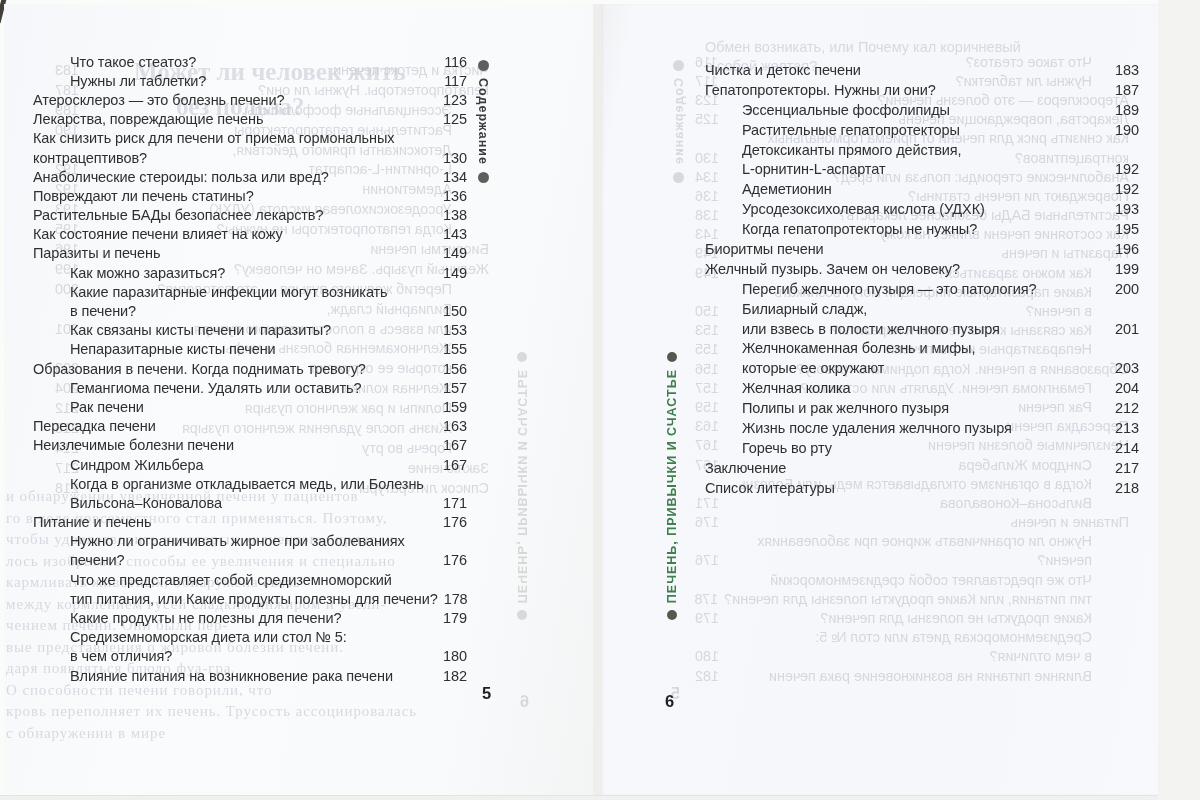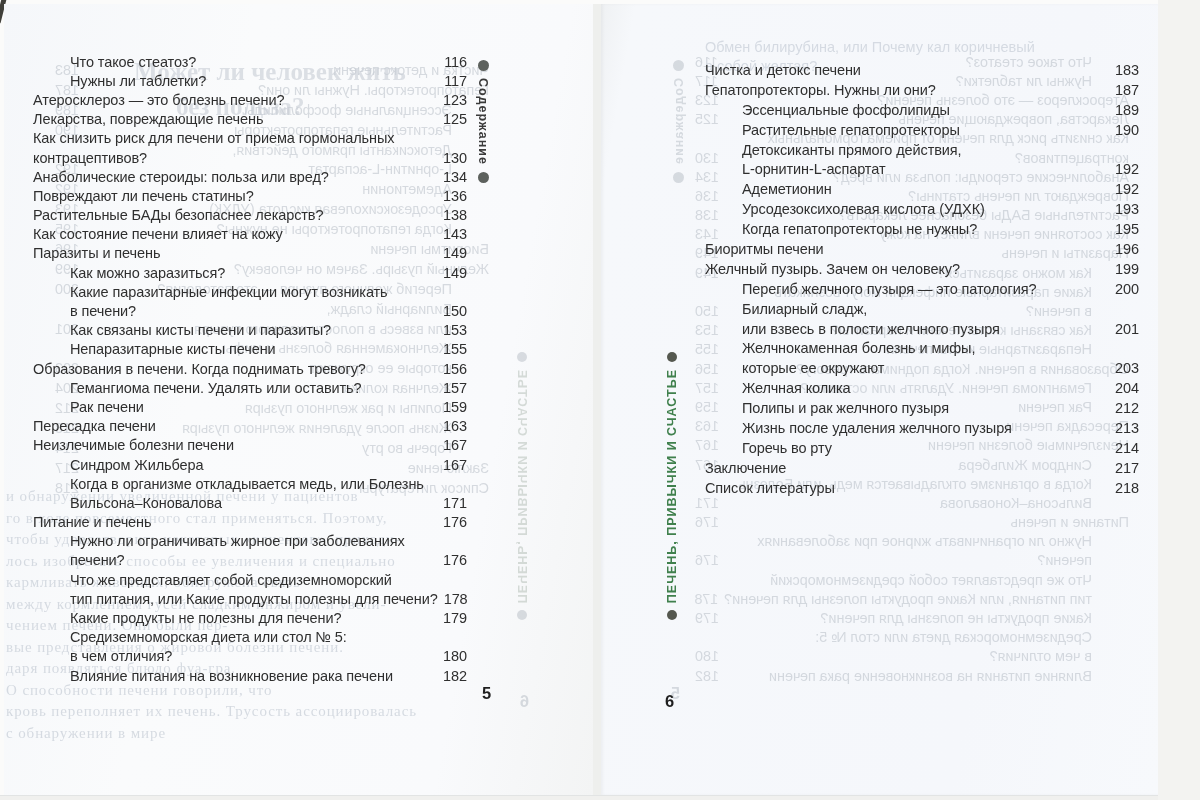--- a/index.html
+++ b/index.html
@@ -366,21 +366,21 @@
     <div class="sidebar sidebar-left">
       <span class="dot"></span>
       <span class="vlabel">Содержание</span>
       <span class="dot"></span>
     </div>
 
     <div class="pagenum pagenum-left">5</div>
   </div>
     </div>
 
-  <div class="gextra showthrough"><div>Обмен билирубина, или Почему кал коричневый</div><div>а собой желтая?</div></div>
+  <div class="gextra showthrough"><div>Обмен возникать, или Почему кал коричневый</div><div>а собой желтая?</div></div>
 
   <div class="inner" id="innerR">
     <div class="toc toc-right">
         <div class="entry">
           <div class="line last"><span class="t">Чистка и детокс печени</span><span class="sp"></span><span class="num">183</span></div>
         </div>
         <div class="entry">
           <div class="line last"><span class="t">Гепатопротекторы. Нужны ли они?</span><span class="sp"></span><span class="num">187</span></div>
         </div>
         <div class="entry ind">

